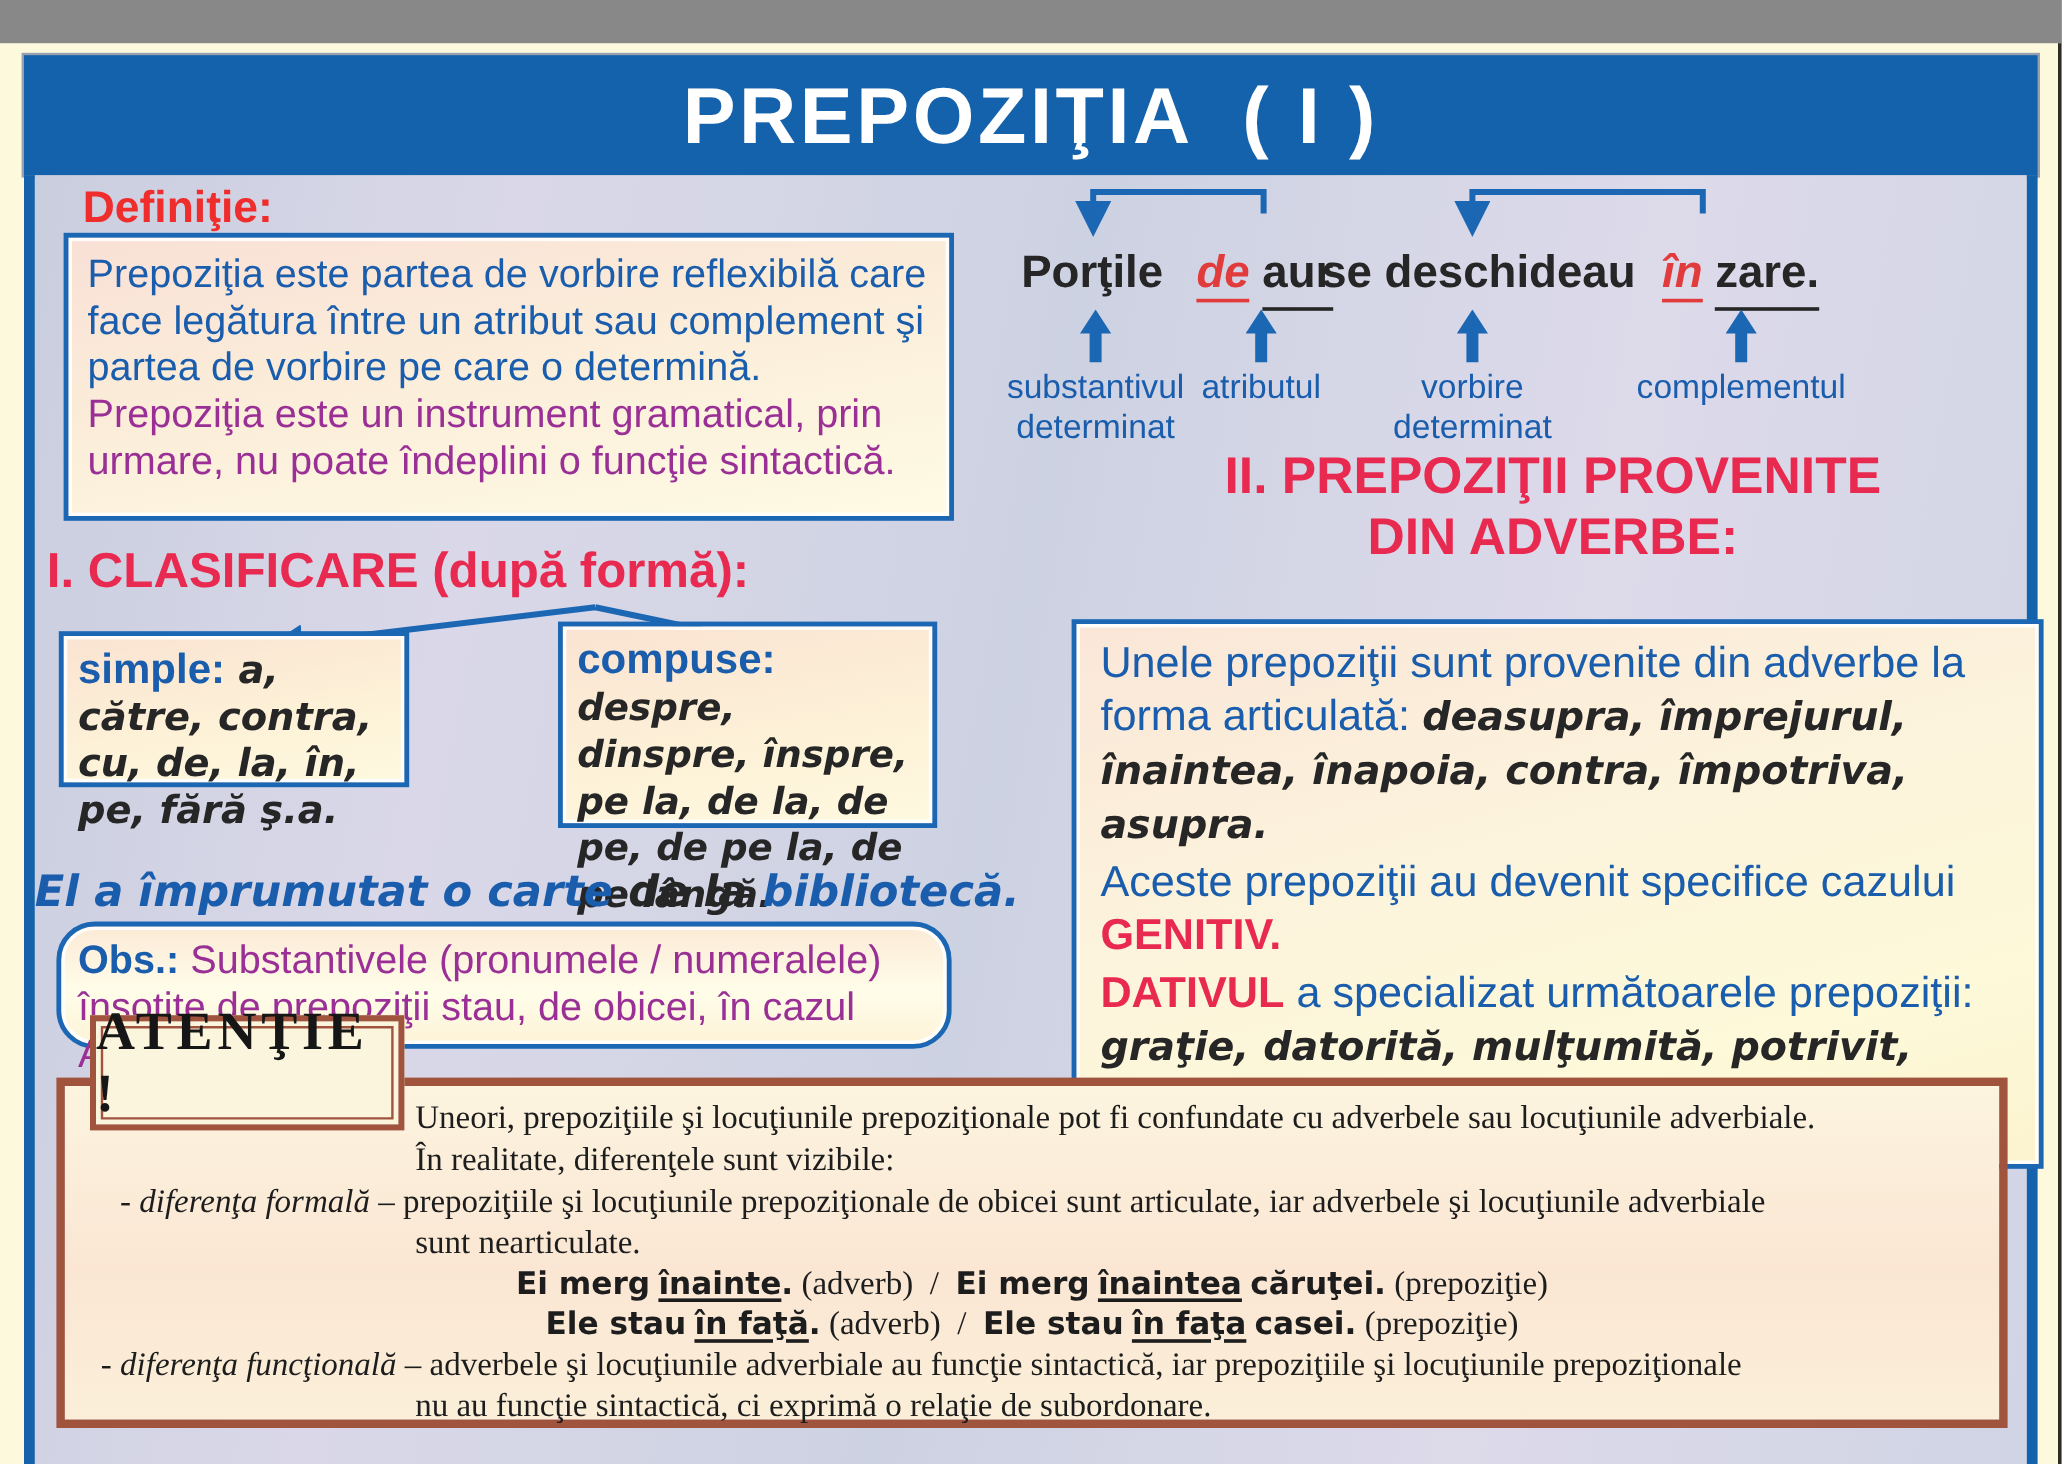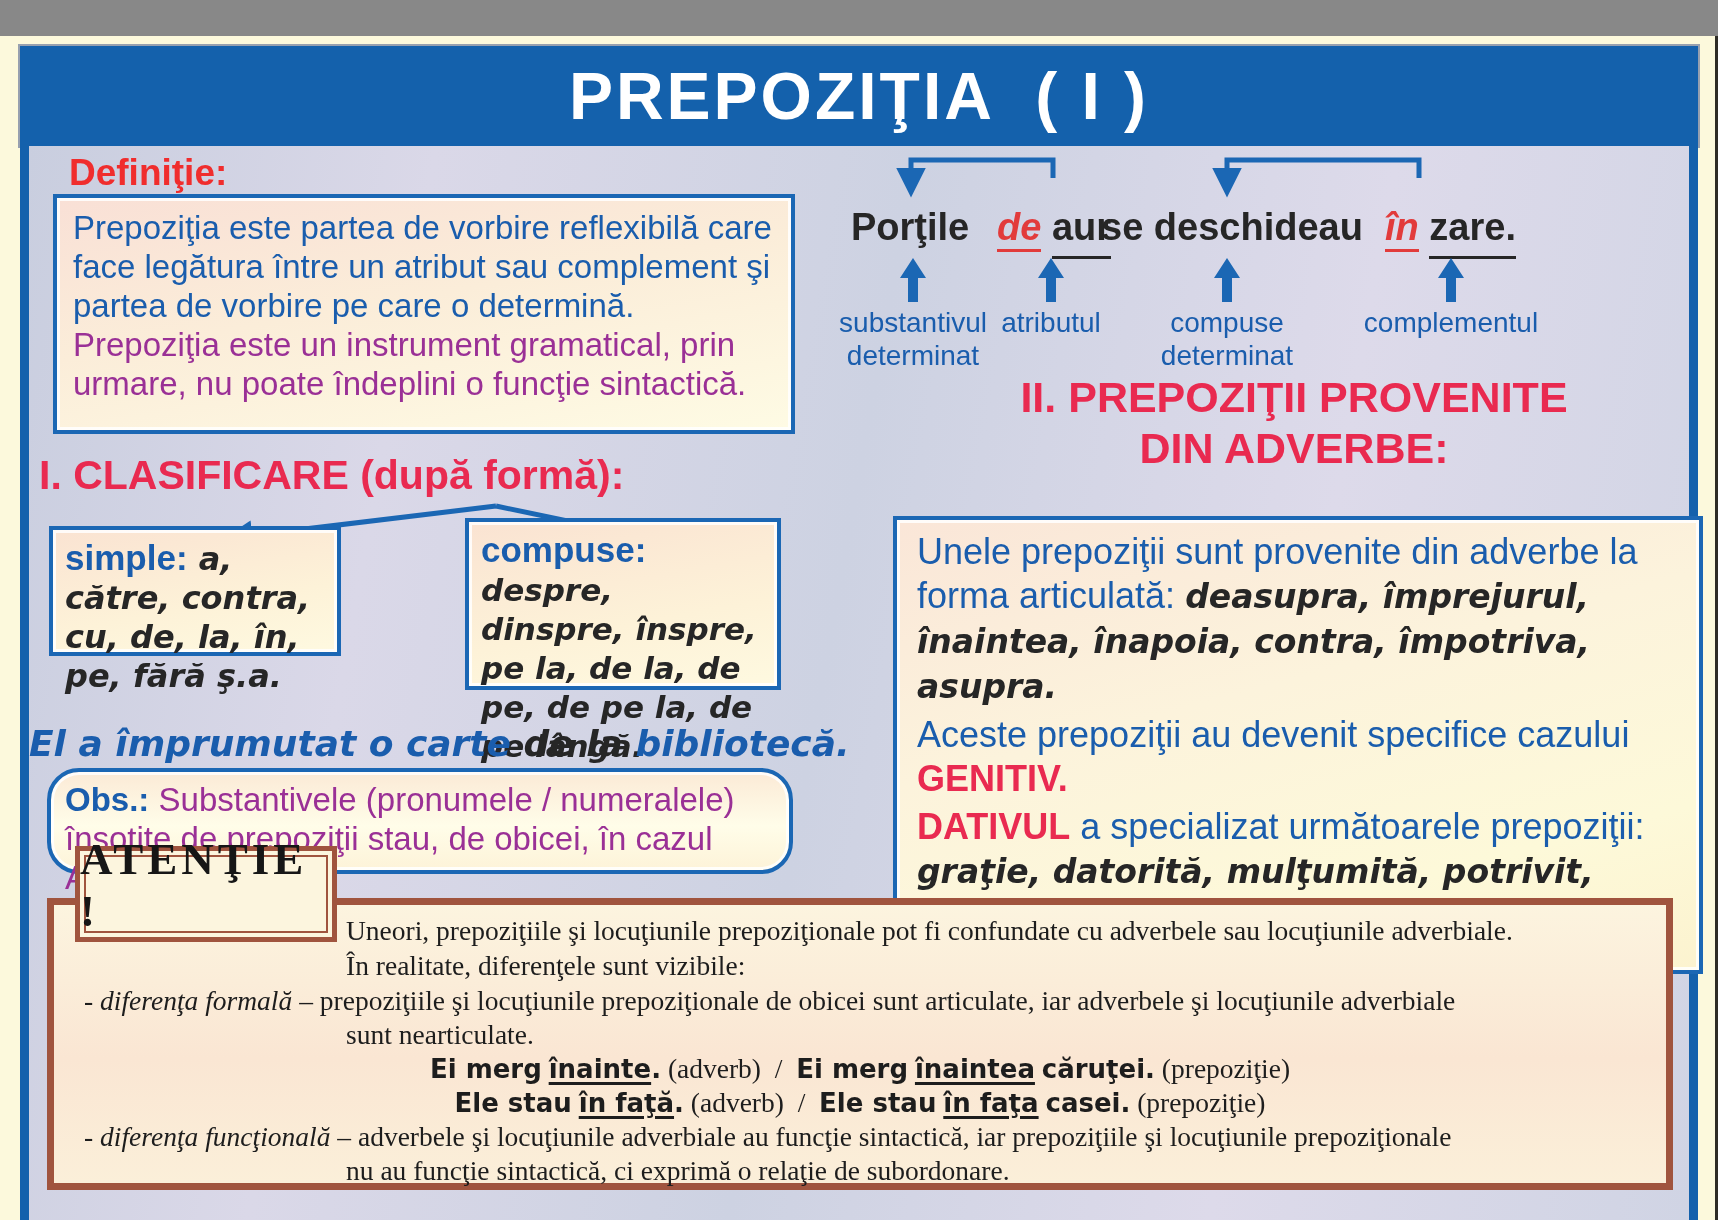--- a/index.html
+++ b/index.html
@@ -114,21 +114,21 @@
     left:46px;top:700px;width:262px;height:96px;box-sizing:border-box;
     border:5px solid #A0543E;background:#FCF5DE;
     box-shadow:inset 0 0 0 4px #FCF5DE, inset 0 0 0 6px #A0543E;
     display:flex;align-items:flex-end;justify-content:center;
     font-family:"Liberation Serif",serif;font-weight:bold;font-size:45px;
     letter-spacing:4px;color:#161616;z-index:3;
   }
   .attn-line{white-space:nowrap;}
   #attn-i1{left:292px;top:10px;}
   #attn-i2{left:292px;top:45px;}
-  #attn-d1{left:30px;top:80px;}
+  #attn-d1{left:46px;top:80px;}
   #attn-d1c{left:292px;top:114px;}
   #attn-e1{left:0;top:148px;width:100%;text-align:center;}
   #attn-e2{left:0;top:182px;width:100%;text-align:center;}
   #attn-d2{left:30px;top:216px;}
   #attn-d2c{left:292px;top:250px;}
   .term{font-style:italic;}
   .cx{font-family:"DejaVu Sans",sans-serif;font-weight:bold;font-size:26px;color:#1d1d1d;}
   .cx-u{text-decoration:underline;text-decoration-thickness:2.5px;text-underline-offset:4px;}
   svg{display:block;}
 </style>
@@ -183,21 +183,21 @@
     <svg id="ua4" class="up-arrow" width="26" height="44">
         <polygon points="13,0 0,20 8,20 8,44 18,44 18,20 26,20" fill="#1B67B4"></polygon>
       </svg>
 
     <div id="lb1" class="dg-label">
       <div>substantivul</div>
       <div>determinat</div>
     </div>
     <div id="lb2" class="dg-label">atributul</div>
     <div id="lb3" class="dg-label">
-      <div>compuse</div>
+      <div>vorbire</div>
       <div>determinat</div>
     </div>
     <div id="lb4" class="dg-label">complementul</div>
 
     <div id="s2-heading">
       <div>II. PREPOZIŢII PROVENITE</div>
       <div>DIN ADVERBE:</div>
     </div>
 
     <div id="adv-box" class="bluebox">

